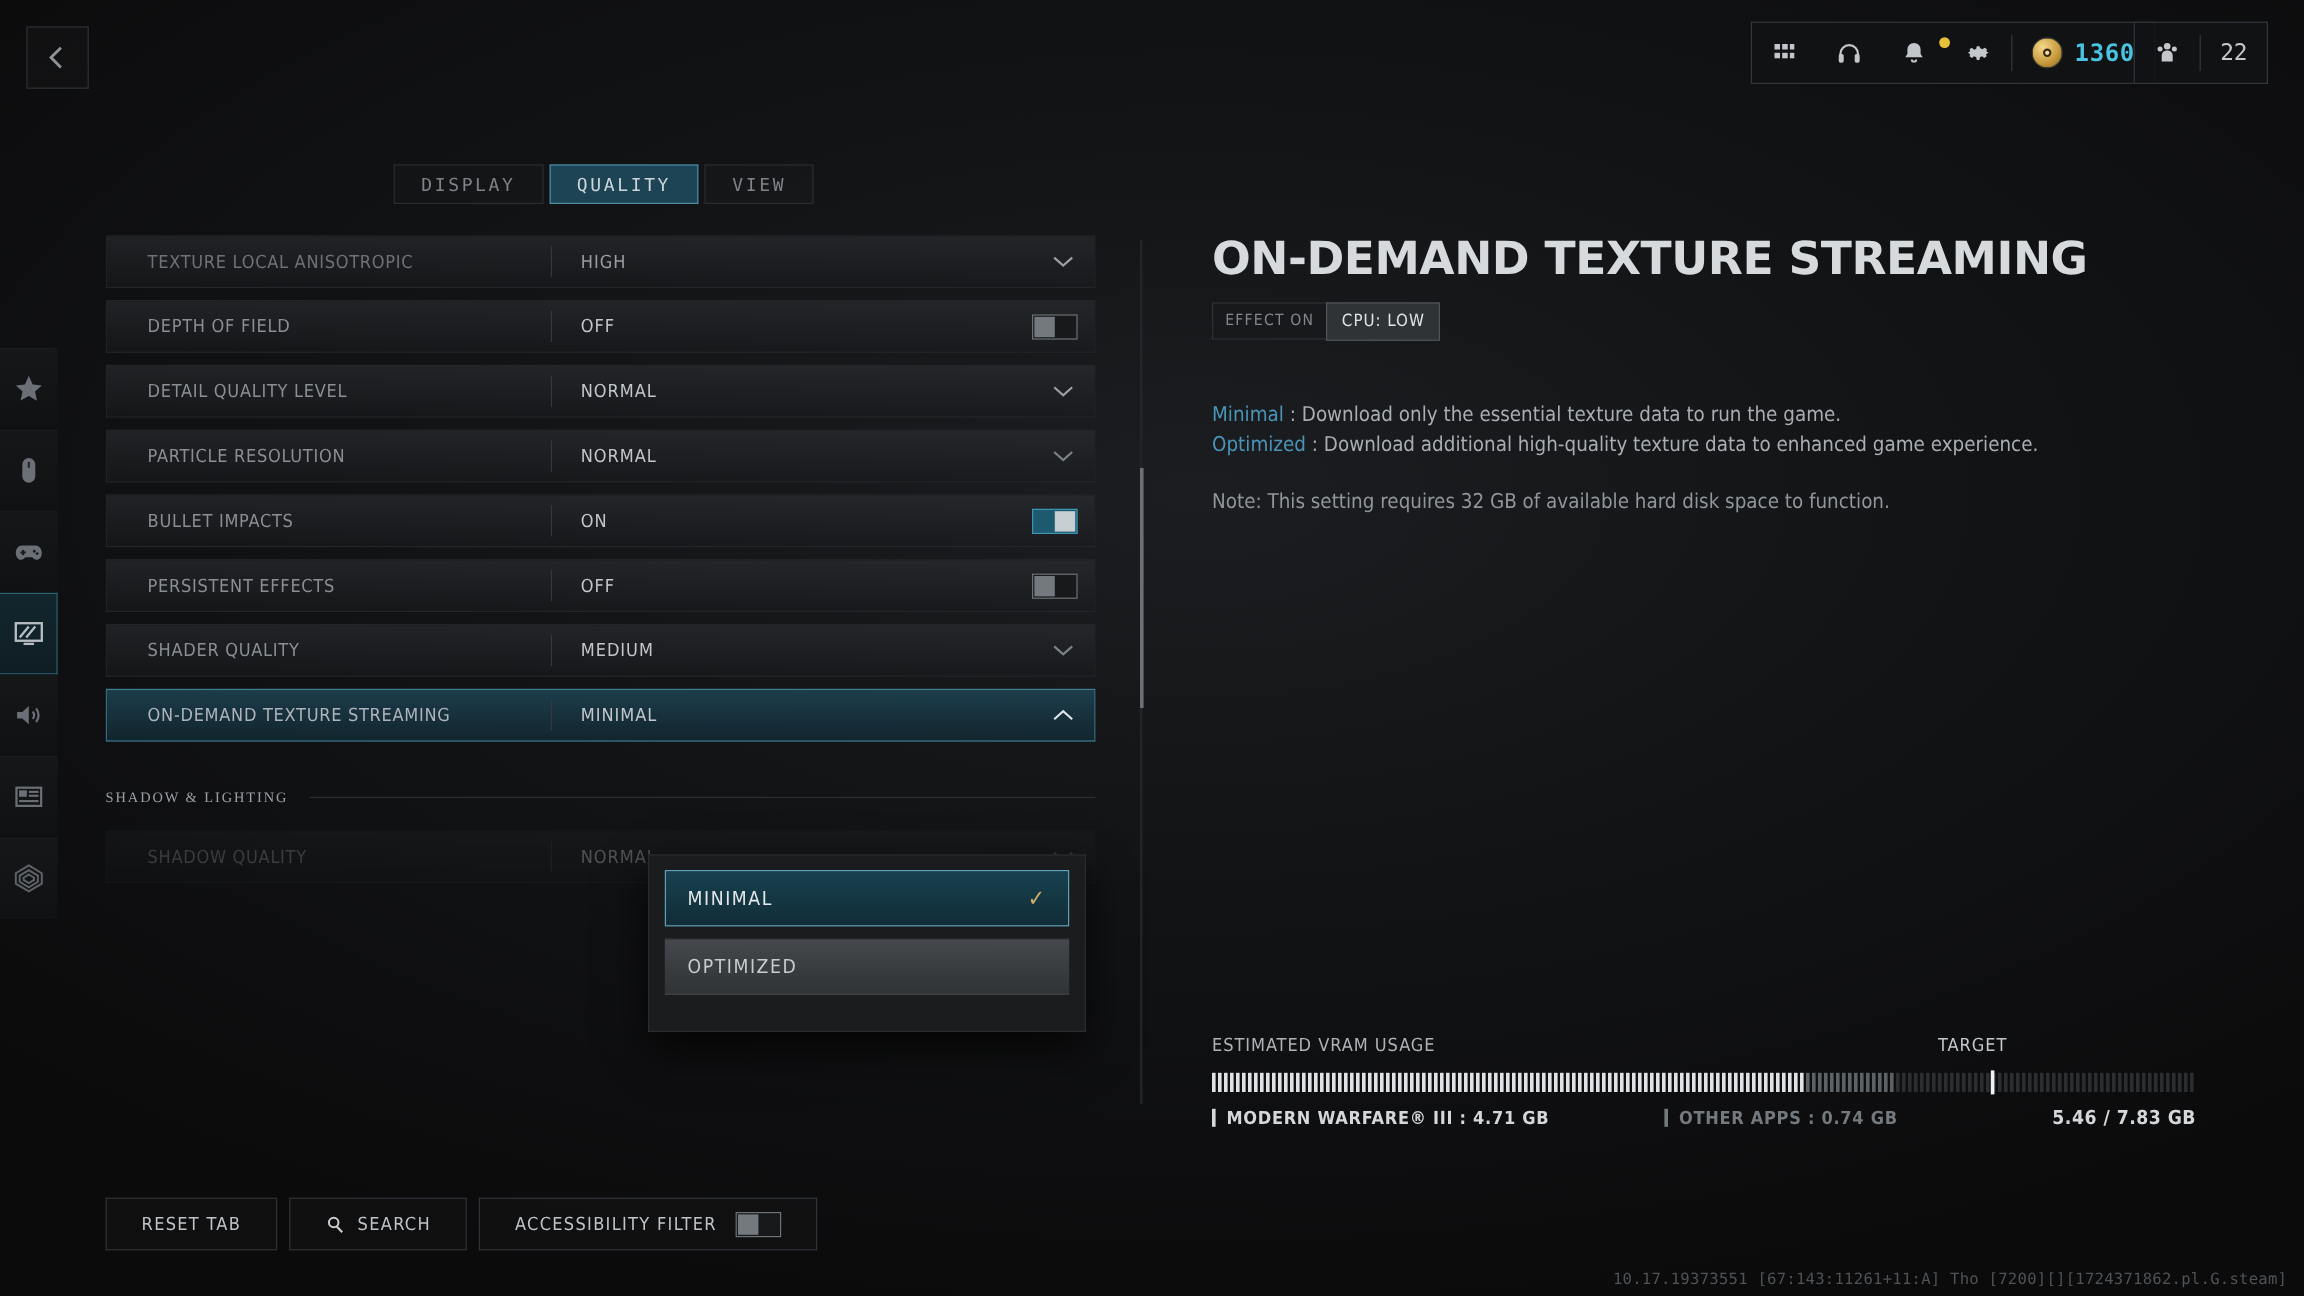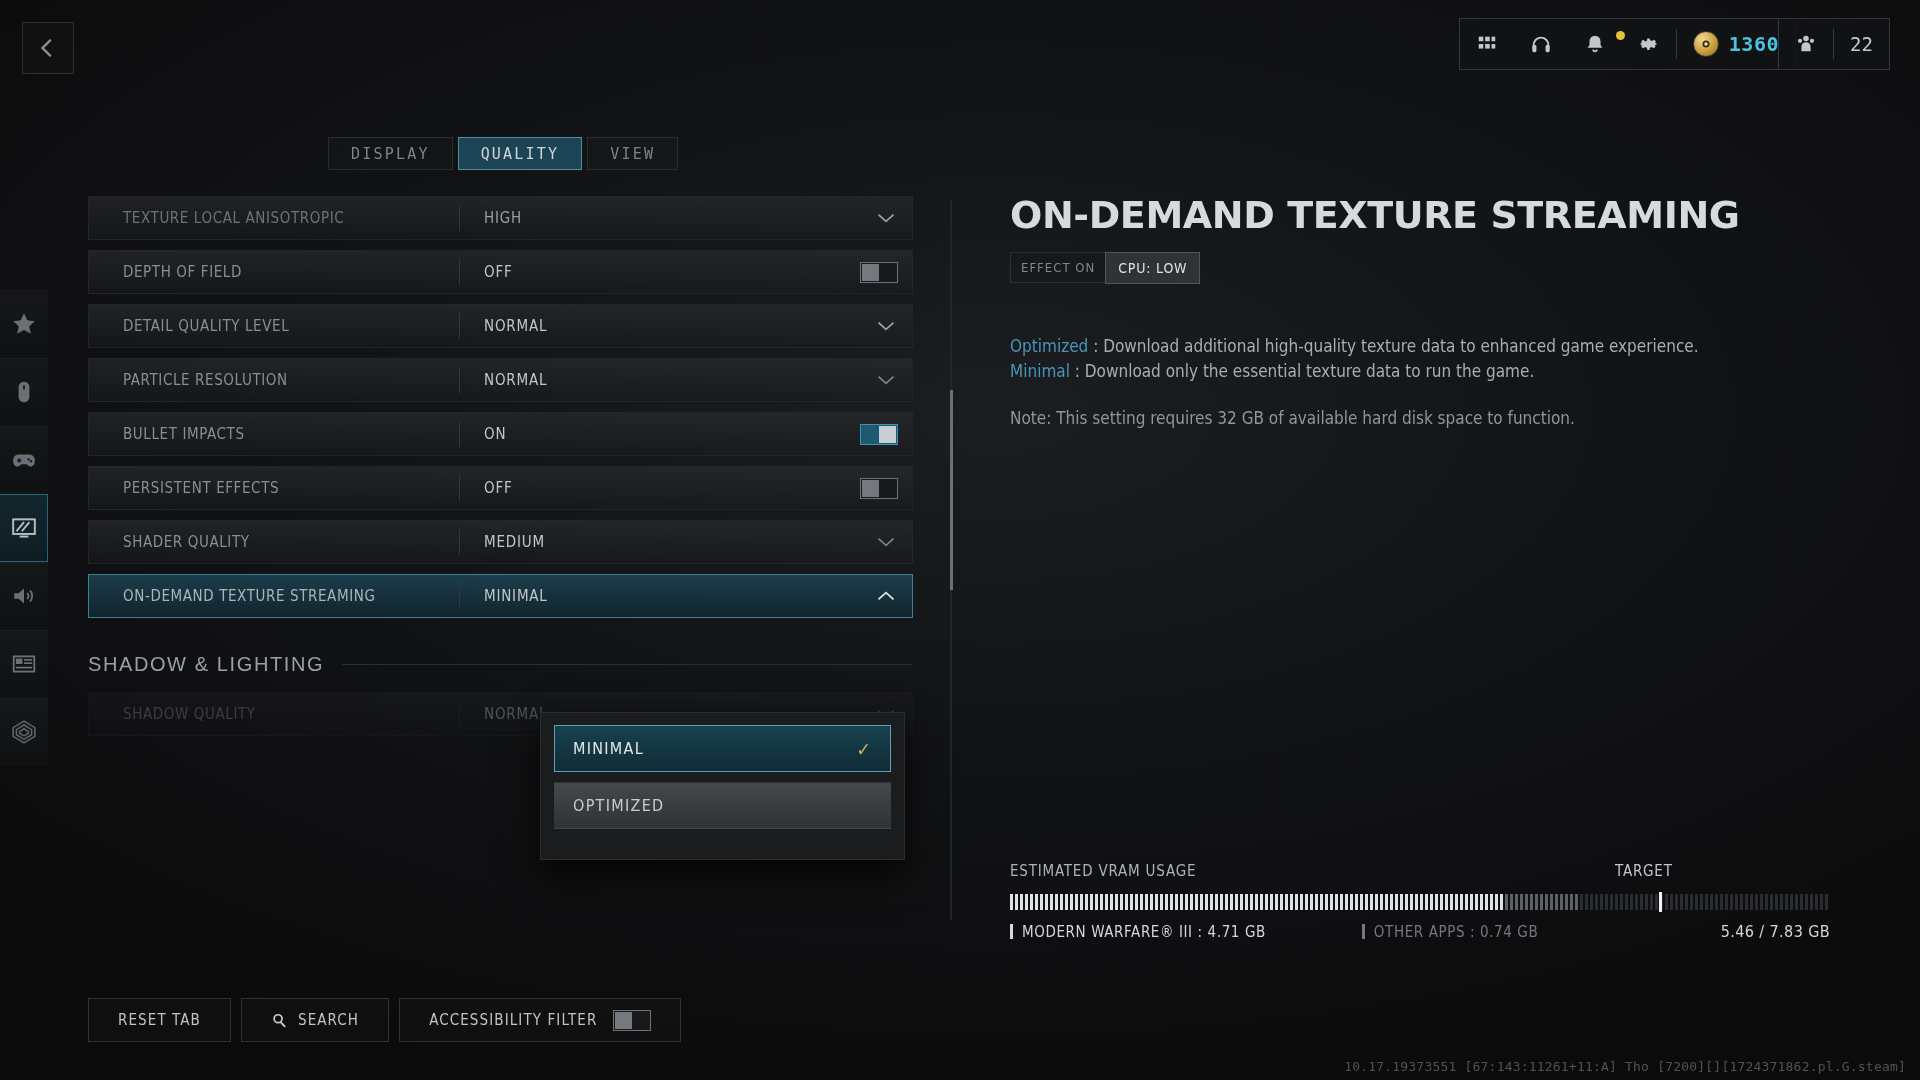--- a/index.html
+++ b/index.html
@@ -139,22 +139,22 @@
     margin-top:-8px;
   }
   .subrow .sublabel {
     margin-left:14px; font-size:14px; letter-spacing:1px; color:#82878d;
     font-family:"DejaVu Sans Condensed","DejaVu Sans", sans-serif;
   }
   .section-head {
     height:44px; display:flex; align-items:center; gap:18px; margin-top:24px; margin-bottom:6px;
   }
   .section-head span {
-    font-size:20px; letter-spacing:1.6px; color:#9aa0a6;
-    font-family:Liberation Sans, sans-serif;
+    font-size:12px; letter-spacing:1.6px; color:#9aa0a6;
+    font-family:Liberation Serif, serif;
     text-align:center;
   }
   .section-head .rule { flex:1; height:1px; background:#2b2e31; }
 
   
   .dropdown {
     position:absolute; left:540px; top:712px; width:365px;
     background:#1a1c1e; border:1px solid #2a2d30; padding:12px 13px 20px 13px; z-index:40;
     box-shadow:0 14px 34px rgba(0,0,0,0.75);
   }
@@ -204,21 +204,21 @@
   
   .vram { position:absolute; left:1010px; top:862px; width:820px; }
   .vram-head { display:flex; align-items:baseline; position:relative; height:22px; }
   .vram-title { font-size:15px; letter-spacing:0.8px; color:#aeb3b8;
     font-family:"DejaVu Sans Condensed","DejaVu Sans", sans-serif; }
   .vram-target { position:absolute; left:605px; font-size:15px; letter-spacing:0.8px; color:#c3c8cc;
     font-family:"DejaVu Sans Condensed","DejaVu Sans", sans-serif; }
   .vram-bar { position:relative; margin-top:10px; height:16px; display:flex; gap:2px; }
   .vram-bar i { display:block; width:3px; height:16px; }
   .target-tick { position:absolute; left:640px; top:-2px; width:3px; height:20px; background:#f0f2f4; }
-  .vram-legend { margin-top:12px; display:flex; align-items:center; position:relative; }
+  .vram-legend { margin-top:12px; display:flex; align-items:center; position:relative;font-weight:bold; }
   .lg { display:flex; align-items:center; gap:9px; font-size:15px; letter-spacing:0.6px;
     font-family:"DejaVu Sans Condensed","DejaVu Sans", sans-serif; }
   .lg .tick { width:3px; height:15px; }
   .lg.a { color:#d4d8db; } .lg.a .tick { background:#d4d8db; }
   .lg.b { color:#74797e; margin-left:96px; } .lg.b .tick { background:#74797e; }
   .vram-total { margin-left:auto; font-size:16px; color:#d4d8db; letter-spacing:0.4px;
     font-family:"DejaVu Sans Condensed","DejaVu Sans", sans-serif; }
 
   
   .bottombar { position:absolute; left:88px; bottom:38px; display:flex; gap:10px; }
@@ -491,22 +491,22 @@
   <div class="vthumb"></div>
 
   <div class="detail">
     <h1>ON-DEMAND TEXTURE STREAMING</h1>
     <div class="badges">
       <span class="badge-label">EFFECT ON</span>
       <span class="badge-cpu">CPU: LOW</span>
     </div>
     <div class="desc">
       <div class="gap"></div>
+      <p><span class="hl">Minimal</span><span> : Download only the essential texture data to run the game.</span></p>
       <p><span class="hl">Optimized</span><span> : Download additional high-quality texture data to enhanced game experience.</span></p>
-      <p><span class="hl">Minimal</span><span> : Download only the essential texture data to run the game.</span></p>
     </div>
     <div class="note">Note: This setting requires 32 GB of available hard disk space to function.</div>
   </div>
 
   <div class="vram">
     <div class="vram-head">
       <span class="vram-title">ESTIMATED VRAM USAGE</span>
       <span class="vram-target">TARGET</span>
     </div>
     <div class="vram-bar" id="vram-bar">

